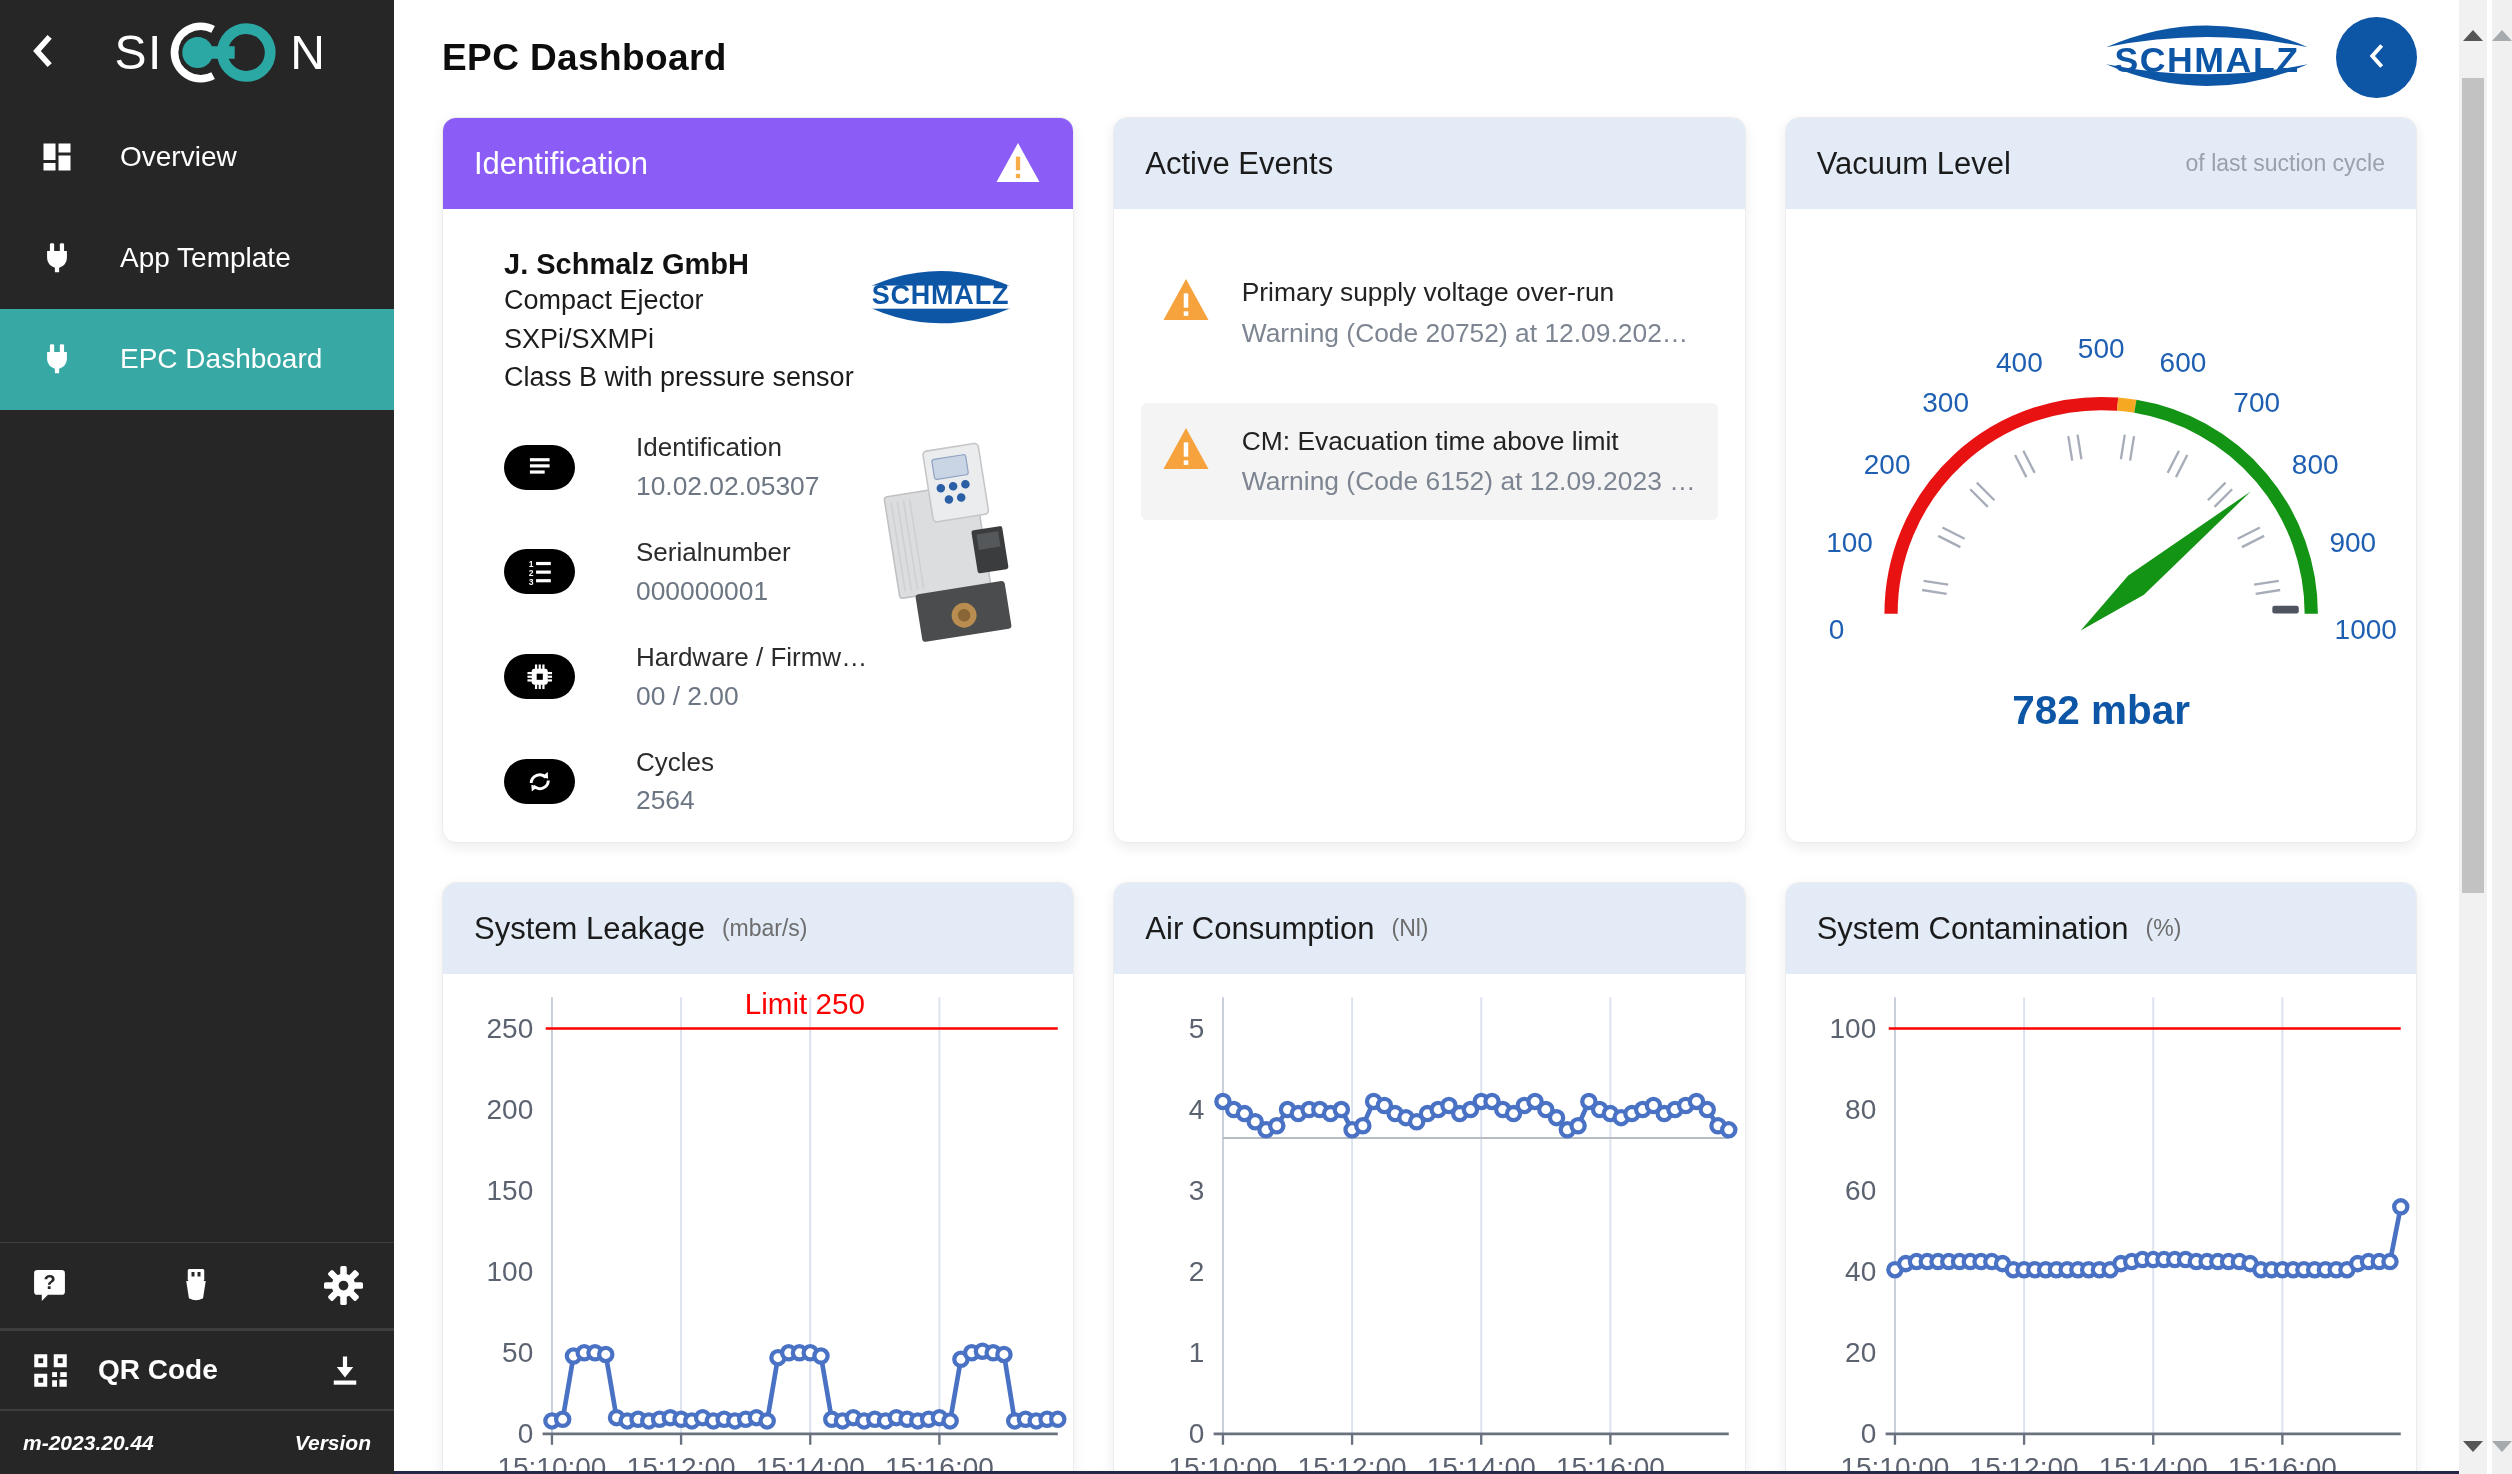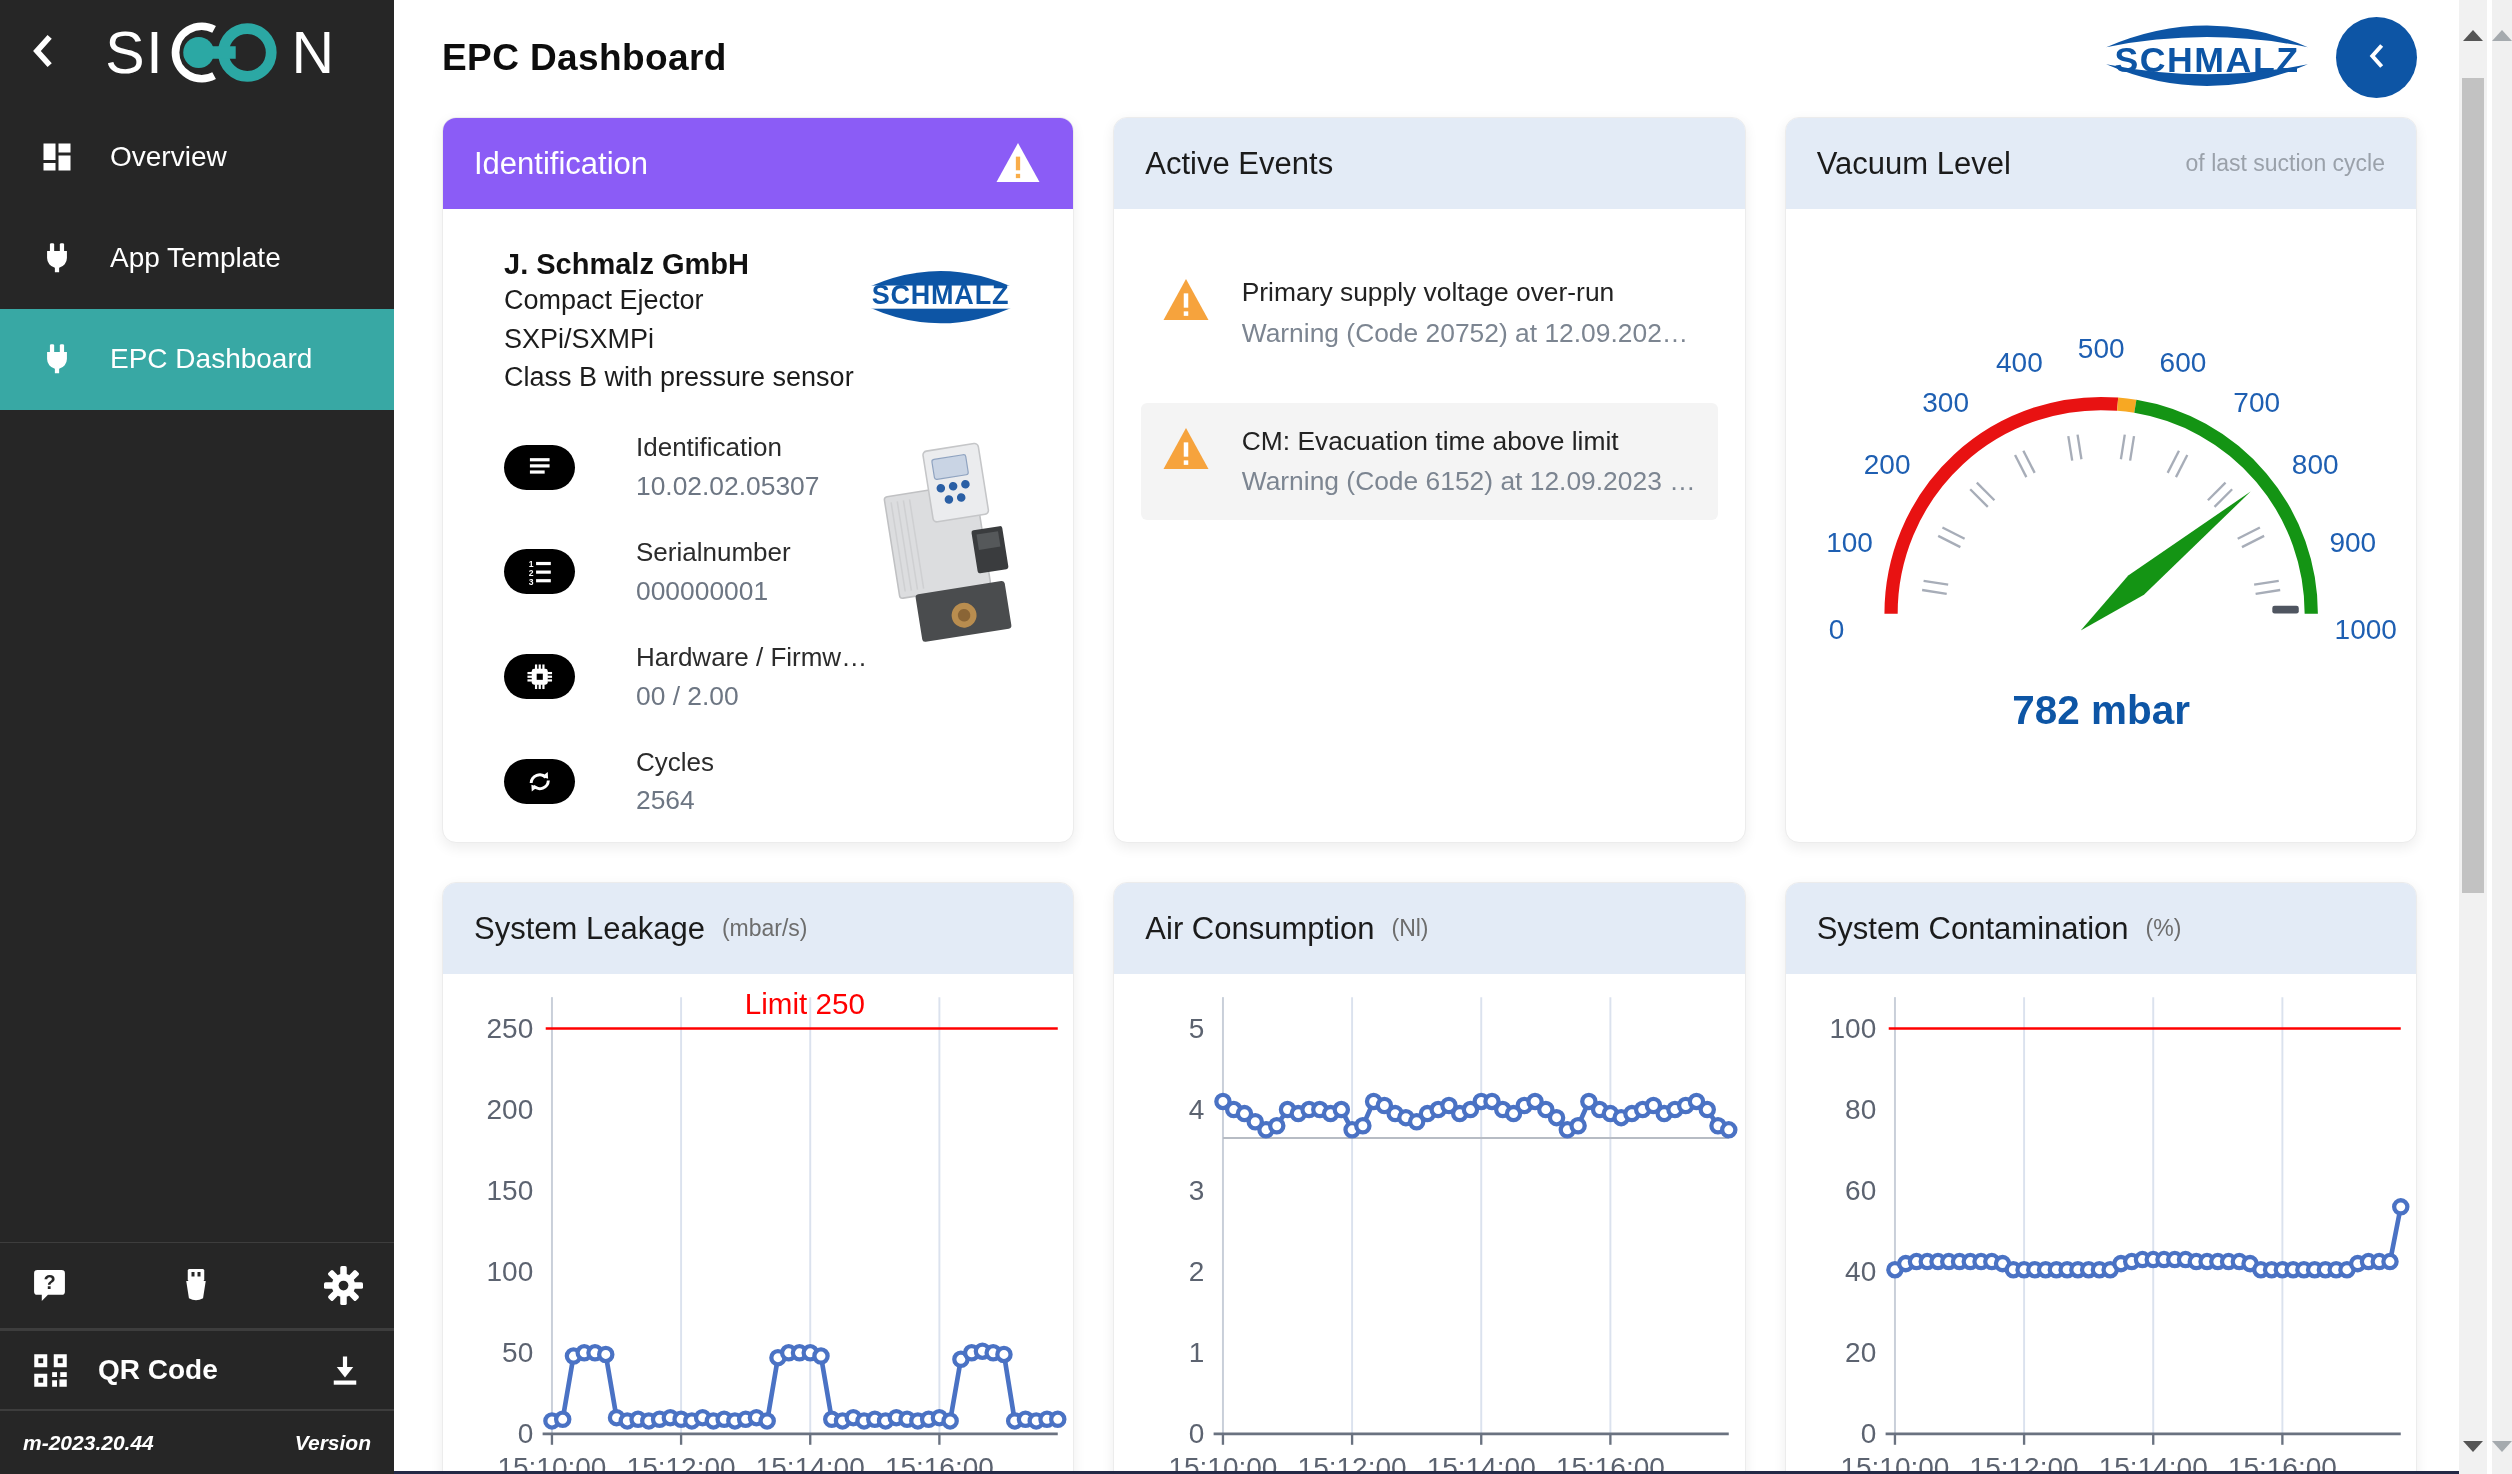--- a/index.html
+++ b/index.html
@@ -5,25 +5,25 @@
   html,body{margin:0;padding:0;}
   body{
     width:2512px;height:1475px;overflow:hidden;position:relative;
     font-family:"Liberation Sans", sans-serif;background:#ffffff;
   }
   
   .sidebar{position:absolute;left:0;top:0;width:394px;height:1475px;background:#262626;color:#fff;}
   .sb-top{height:105px;display:flex;align-items:center;padding:0 20px;}
   .back-btn{width:47px;height:47px;display:flex;align-items:center;justify-content:center;cursor:pointer;background:none;border:none;}
   .sb-logo{flex:1;display:flex;align-items:center;justify-content:center;gap:1.6px;}
-  .sb-logo .logo-txt{font-size:59px;color:#fff;font-weight:400;letter-spacing:1.6px;}
+  .sb-logo .logo-txt{font-size:48px;color:#fff;font-weight:400;letter-spacing:1.6px;}
   .nav{margin-top:1.6px;}
   .nav-item{height:101px;display:flex;align-items:center;padding:0 0 0 37px;cursor:pointer;}
   .nav-item .nav-icon{width:40px;display:flex;justify-content:center;}
-  .nav-item .nav-label{margin-left:33px;font-size:28px;color:#fff;}
+  .nav-item .nav-label{margin-left:43px;font-size:28px;color:#fff;}
   .nav-item.active{background:#38a8a4;}
   .sb-bottom{position:absolute;left:0;bottom:0;width:100%;}
   .sb-div{height:1.6px;background:#3d3d3d;}
   .icons-row{height:85px;display:flex;align-items:center;justify-content:space-between;padding:0 31px;}
   .user-row{height:123px;display:flex;align-items:center;padding:0 31px;}
   .user-row .uname{flex:1;text-align:center;font-size:28px;}
   .qr-row{height:78px;display:flex;align-items:center;padding:0 31px;}
   .qr-row .qr-label{margin-left:28px;font-size:28px;font-weight:700;flex:1;}
   .ver-row{height:64px;display:flex;align-items:center;justify-content:space-between;padding:0 23px;font-size:21px;font-weight:700;font-style:italic;}
   .sb-ic{cursor:pointer;display:flex;align-items:center;justify-content:center;}

